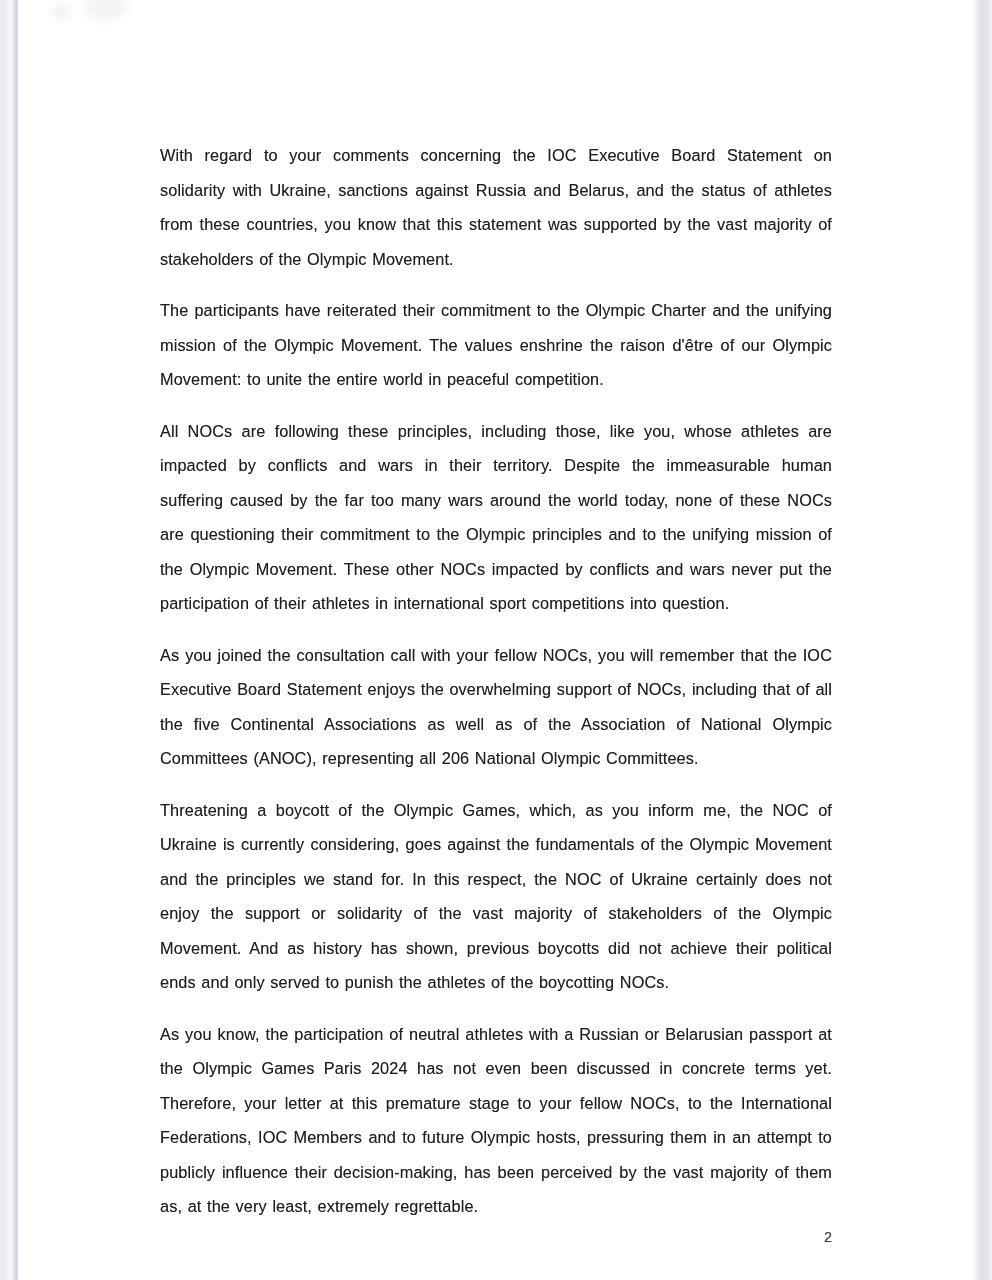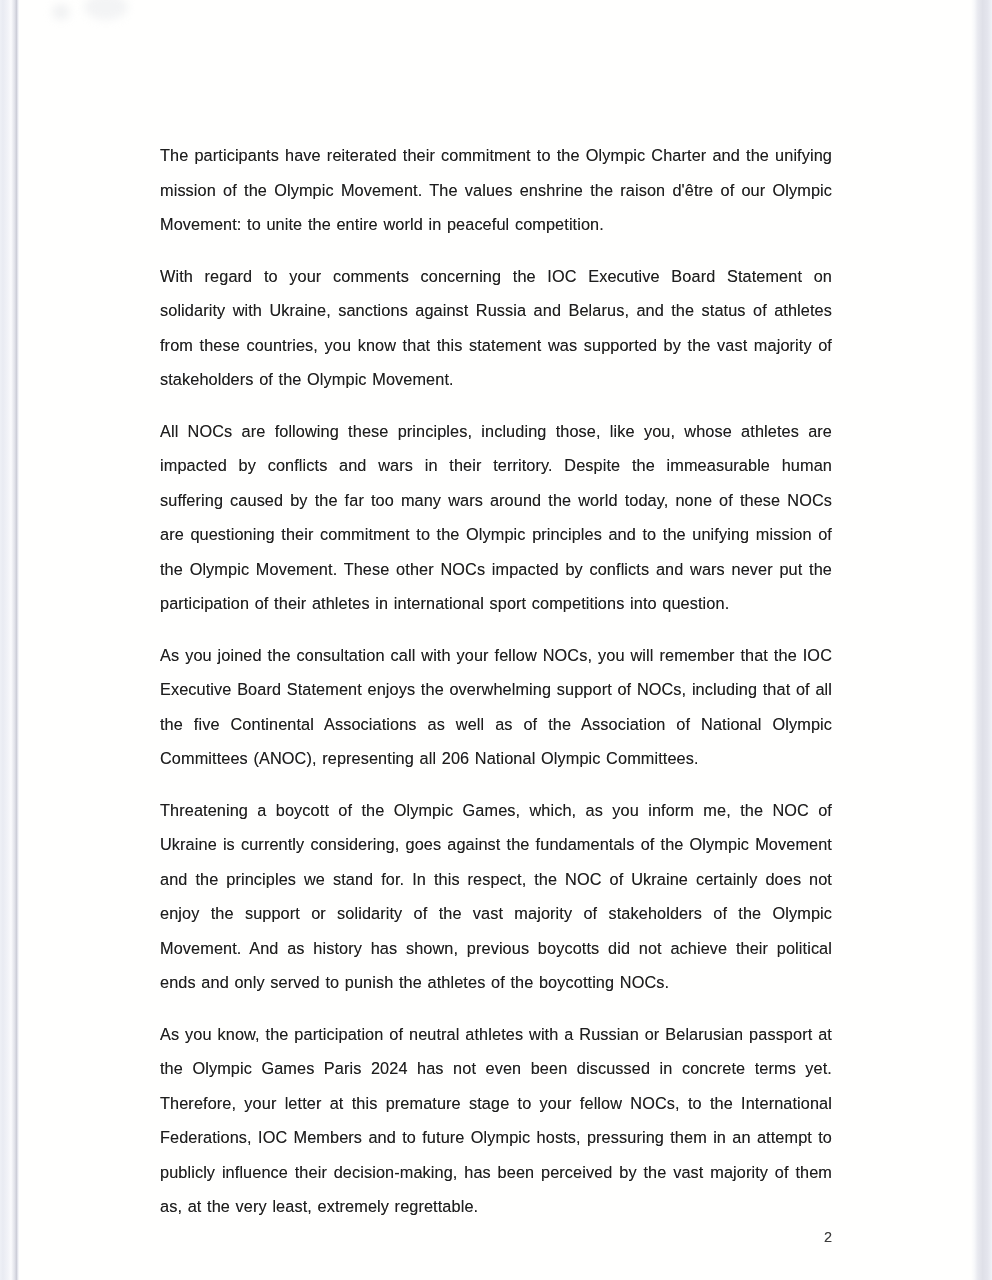--- a/index.html
+++ b/index.html
@@ -74,22 +74,22 @@
 </head>
 <body>
 
 <div class="viewport">
   <div class="edge-left"></div>
   <div class="edge-right"></div>
   <div class="smudge s1"></div>
   <div class="smudge s2"></div>
 
   <main class="content">
+    <p class="para">With regard to your comments concerning the IOC Executive Board Statement on solidarity with Ukraine, sanctions against Russia and Belarus, and the status of athletes from these countries, you know that this statement was supported by the vast majority of stakeholders of the Olympic Movement.</p>
     <p class="para">The participants have reiterated their commitment to the Olympic Charter and the unifying mission of the Olympic Movement. The values enshrine the raison d'être of our Olympic Movement: to unite the entire world in peaceful competition.</p>
-    <p class="para">With regard to your comments concerning the IOC Executive Board Statement on solidarity with Ukraine, sanctions against Russia and Belarus, and the status of athletes from these countries, you know that this statement was supported by the vast majority of stakeholders of the Olympic Movement.</p>
     <p class="para">All NOCs are following these principles, including those, like you, whose athletes are impacted by conflicts and wars in their territory. Despite the immeasurable human suffering caused by the far too many wars around the world today, none of these NOCs are questioning their commitment to the Olympic principles and to the unifying mission of the Olympic Movement. These other NOCs impacted by conflicts and wars never put the participation of their athletes in international sport competitions into question.</p>
     <p class="para">As you joined the consultation call with your fellow NOCs, you will remember that the IOC Executive Board Statement enjoys the overwhelming support of NOCs, including that of all the five Continental Associations as well as of the Association of National Olympic Committees (ANOC), representing all 206 National Olympic Committees.</p>
     <p class="para">Threatening a boycott of the Olympic Games, which, as you inform me, the NOC of Ukraine is currently considering, goes against the fundamentals of the Olympic Movement and the principles we stand for. In this respect, the NOC of Ukraine certainly does not enjoy the support or solidarity of the vast majority of stakeholders of the Olympic Movement. And as history has shown, previous boycotts did not achieve their political ends and only served to punish the athletes of the boycotting NOCs.</p>
     <p class="para">As you know, the participation of neutral athletes with a Russian or Belarusian passport at the Olympic Games Paris 2024 has not even been discussed in concrete terms yet. Therefore, your letter at this premature stage to your fellow NOCs, to the International Federations, IOC Members and to future Olympic hosts, pressuring them in an attempt to publicly influence their decision-making, has been perceived by the vast majority of them as, at the very least, extremely regrettable.</p>
   </main>
 
   <div class="page-number">2</div>
 </div>
 
 </body></html>

